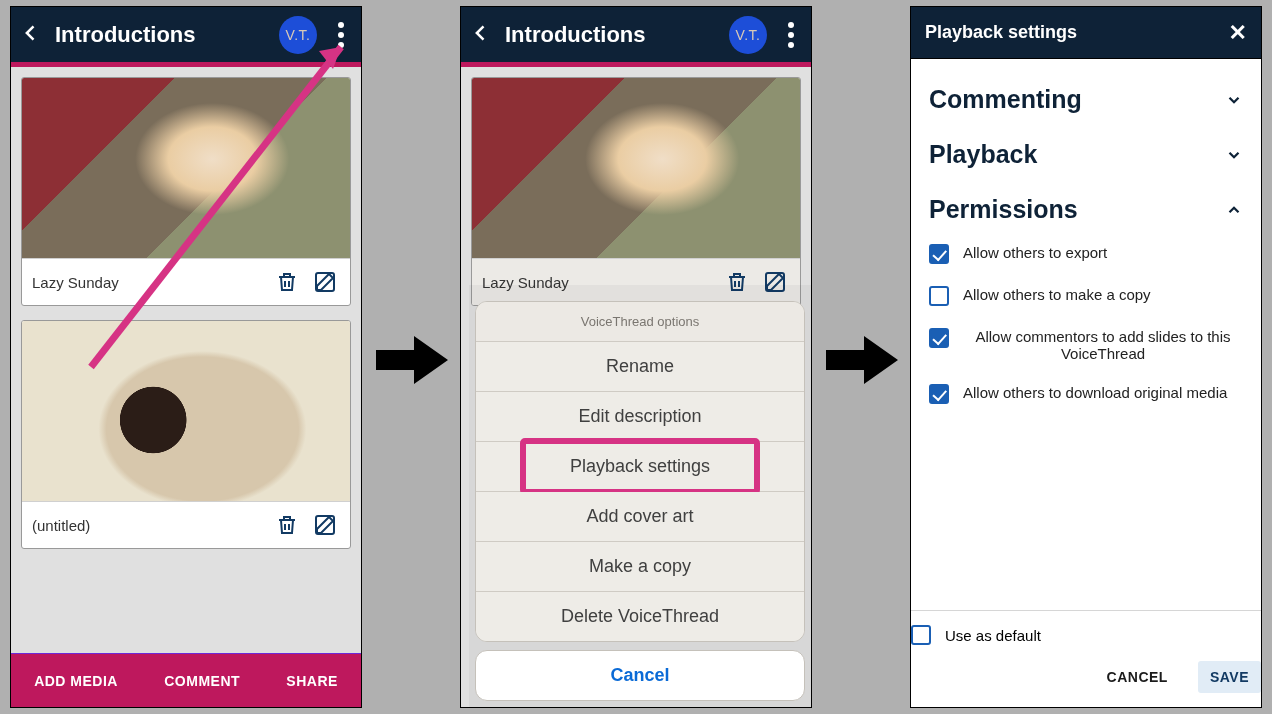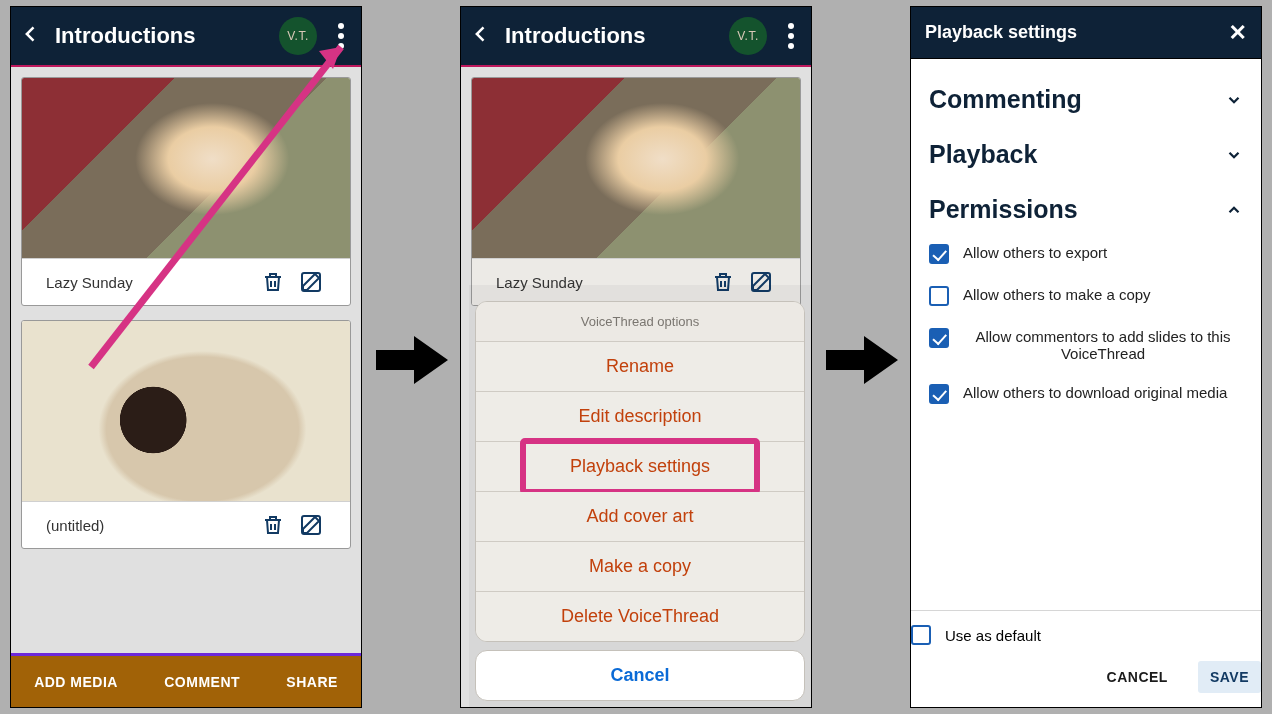--- a/index.html
+++ b/index.html
@@ -42,34 +42,34 @@
 
   
   .appbar {
     background: #0e2237;
     color: #fff;
     height: 60px;
     display: flex;
     align-items: center;
     padding: 8px 10px;
     gap: 14px;
-    border-bottom: 2px solid #be185d;
+    border-bottom: 5px solid #be185d;
   }
   .appbar .back svg { width: 20px; height: 20px; }
   .appbar-title {
     flex: 1;
     font-size: 22px;
     font-weight: 700;
   }
   .avatar {
     width: 38px; height: 38px;
     border-radius: 50%;
-    background: #14532d;
+    background: #1d4ed8;
     display: flex; align-items:center; justify-content:center;
-    font-size: 12px; color:#d8c9b7; letter-spacing:0.5px;
+    font-size: 14px; color:#d8c9b7; letter-spacing:0.5px;
   }
   .kebab { width: 20px; display:flex; flex-direction:column; align-items:center; gap:4px; cursor:pointer;}
   .kebab span { width:6px; height:6px; background:#fff; border-radius:50%; }
 
   
   .content {
     flex:1;
     overflow:hidden;
     padding: 10px 10px 0 10px;
     background:#e0e0e0;
@@ -82,21 +82,21 @@
     overflow:hidden;
   }
   .card .img {
     width:100%;
     height:180px;
     position:relative;
   }
   .card .caption-row {
     display:flex;
     align-items:center;
-    padding:8px 24px;
+    padding:8px 10px;
     border-top:1px solid #d0d0d0;
     gap:8px;
   }
   .caption-row .cap { flex:1; font-size:15px; color:#333; }
   .ic-btn { width:30px; height:30px; display:flex; align-items:center; justify-content:center; cursor:pointer;}
   .ic-btn svg { width:24px; height:24px; }
 
   
   .img.cat1 {
     background:
@@ -105,27 +105,27 @@
   }
   .img.cat2 {
     background:
       radial-gradient(circle 60px at 40% 55%, #2b1d17 0 55%, transparent 56%),
       radial-gradient(ellipse 160px 120px at 55% 60%, #d7c7ac 0 60%, transparent 65%),
       linear-gradient(160deg, #e9e2ce 0 100%);
   }
 
   
   .bottombar {
-    background:#a16207;
+    background:#be185d;
     color:#fff;
     height:54px;
     display:flex;
     align-items:center;
     justify-content:space-around;
-    border-top:3px solid #6d28d9;
+    border-top:1px solid #6d28d9;
   }
   .bottombar div { font-size:14px; font-weight:700; letter-spacing:0.5px; cursor:pointer;}
 
   
   .anno-arrow {
     position:absolute;
     left: 70px;
     top: 20px;
     width: 300px;
     height: 360px;
@@ -149,21 +149,21 @@
     text-align:center;
     font-size:13px;
     color:#7a7670;
     padding:12px 0;
     border-bottom:1px solid #cfcbc4;
     background:#ece9e4;
   }
   .sheet-item {
     text-align:center;
     font-size:18px;
-    color:#c2410c;
+    color:#404040;
     padding:14px 0;
     border-bottom:1px solid #cfcbc4;
     background:#eeece7;
     cursor:pointer;
     position:relative;
   }
   .sheet-item:last-child { border-bottom:none; }
   .sheet-item.highlight::after{
     content:"";
     position:absolute;

